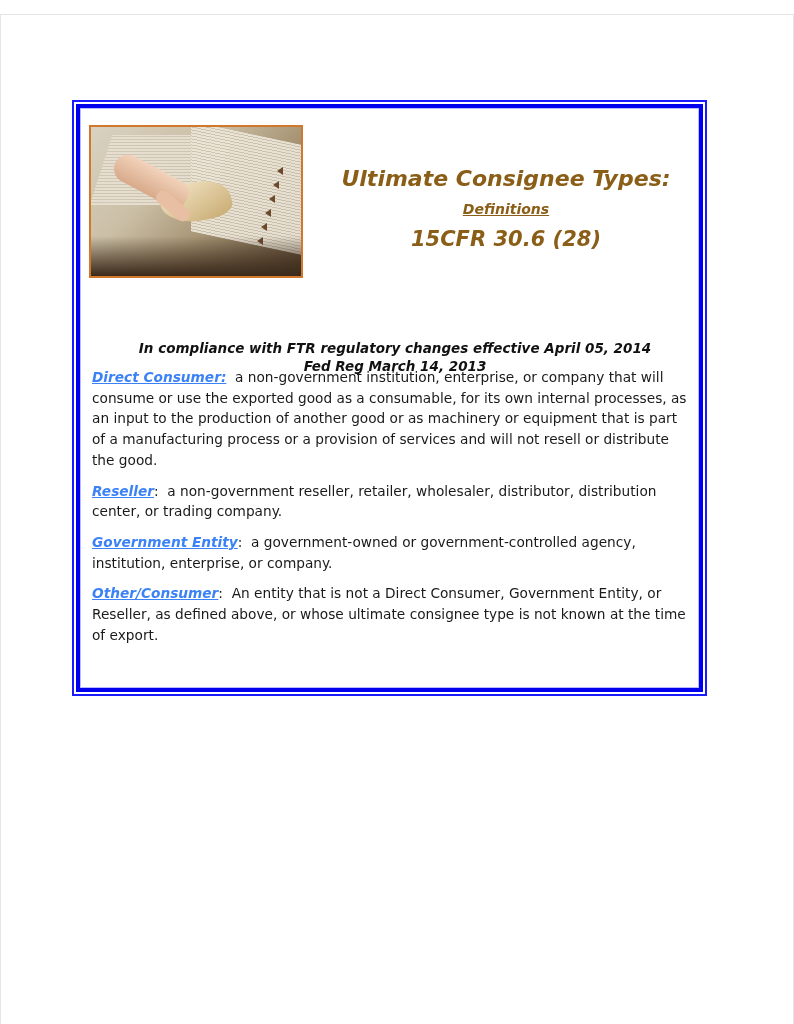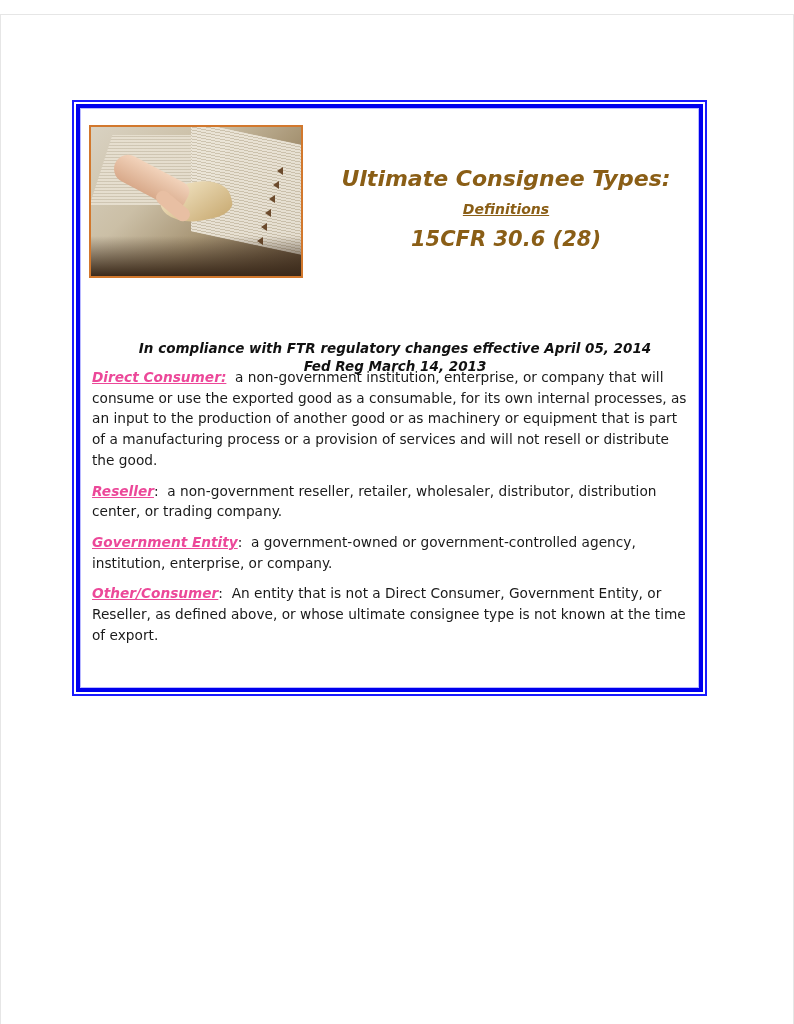--- a/index.html
+++ b/index.html
@@ -37,21 +37,21 @@
     .title-block { position: absolute; left: 236px; top: 56px; width: 380px; text-align: center;
                    color: #8a5e16; font-style: italic; font-weight: bold; }
     .title-block .t1 { font-size: 22px; line-height: 30px; }
     .title-block .t2 { font-size: 14px; line-height: 30px; text-decoration: underline; }
     .title-block .t3 { font-size: 21px; line-height: 30px; }
     .compliance { position: absolute; left: 10px; top: 204px; width: 610px; text-align: center;
                   font-size: 13.5px; font-weight: bold; font-style: italic; color: #111; line-height: 18px; margin-top: 27px; }
     .defs { position: absolute; left: 12px; top: 259px; width: 600px; font-size: 13.7px;
             color: #1a1a1a; line-height: 20.7px; }
     .def { margin: 0 0 10px 0; }
-    .term { font-weight: bold; font-style: italic; text-decoration: underline; color: #ec4899; }
+    .term { font-weight: bold; font-style: italic; text-decoration: underline; color: #3b82f6; }
   </style>
 </head>
 <body>
 
 <div class="page">
   <div class="frame">
     <div class="frame-inner">
 
       <div class="photo">
         <div class="page-l"></div>

